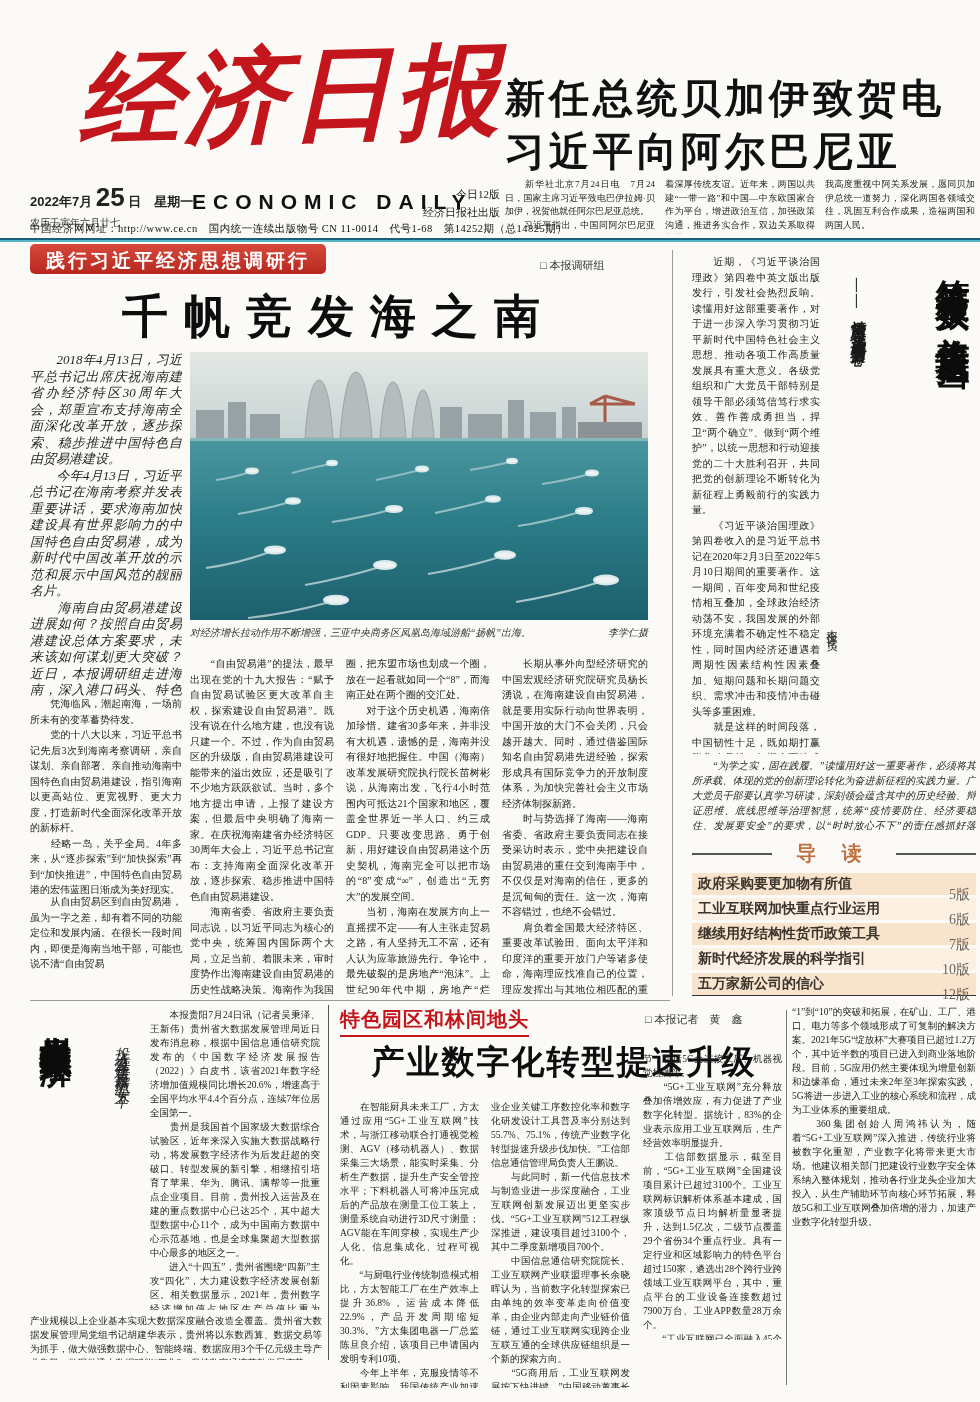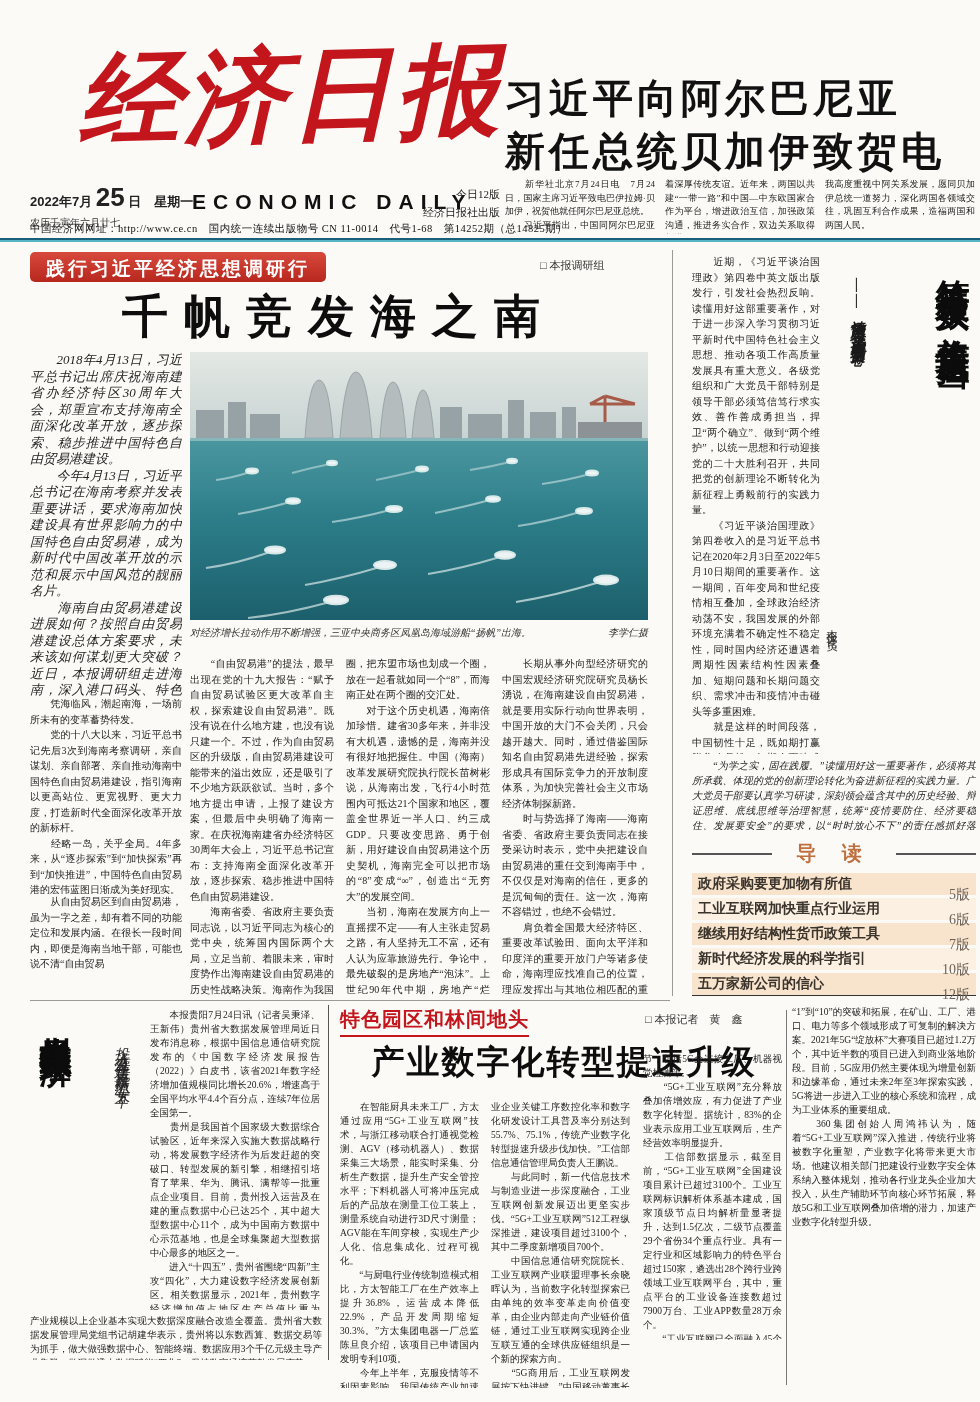--- a/index.html
+++ b/index.html
@@ -21,21 +21,21 @@
   .mast-rule { position:absolute; left:0; top:238px; width:980px; height:4px;
     background:linear-gradient(to bottom,#1b5e7a 0 2px,#57b6c6 2px 4px); }
 
   
   .congrats-headline { position:absolute; left:505px; top:72px; width:470px; font-family:"Liberation Sans",sans-serif;
     font-size:40px; font-weight:bold; color:#111; letter-spacing:4px; line-height:1.32; white-space:nowrap; }
   .congrats-cols { position:absolute; left:505px; top:178px; width:470px; height:56px; display:flex; gap:10px; overflow:hidden; }
   .congrats-col { flex:1; font-size:9px; line-height:13.5px; text-align:justify; white-space:pre-line; color:#222; }
 
   
-  .banner { position:absolute; left:30px; top:252px; height:30px; padding:4px 16px; background:linear-gradient(#d8493d,#b7271d);
+  .banner { position:absolute; left:30px; top:244px; height:30px; padding:4px 16px; background:linear-gradient(#d8493d,#b7271d);
     border-radius:5px; color:#fff; font-family:"Liberation Sans",sans-serif; font-size:19px; font-weight:bold; letter-spacing:3px; }
   .main-byline { position:absolute; left:540px; top:258px; font-size:11px; color:#333; }
   .main-headline { position:absolute; left:30px; top:286px; width:618px; text-align:center;
     font-family:"Liberation Sans",sans-serif; font-size:46px; font-weight:bold; letter-spacing:16px; color:#0d0d0d; }
 
   .coltext { font-size:10px; line-height:15.5px; text-align:justify; white-space:pre-line; overflow:hidden; color:#222; }
   .kai { font-style:italic; color:#1f1f1f; }
 
   .m-col1 { position:absolute; left:30px; top:352px; width:152px; height:646px; overflow:hidden; }
   .m-intro { height:344px; overflow:hidden; font-size:13px; line-height:16.5px; }
@@ -118,22 +118,22 @@
       <div>今日12版</div>
       <div>经济日报社出版</div>
     </div>
 
     <div class="info-bar">中国经济网网址：http://www.ce.cn　国内统一连续出版物号 CN 11-0014　代号1-68　第14252期（总14825期）</div>
     <div class="mast-rule"></div>
   </div>
 
   <div>
     <div class="congrats-headline">
+      <div>新任总统贝加伊致贺电</div>
       <div>习近平向阿尔巴尼亚</div>
-      <div>新任总统贝加伊致贺电</div>
     </div>
     <div class="congrats-cols">
       <div class="congrats-col">　　新华社北京7月24日电　7月24日，国家主席习近平致电巴伊拉姆·贝加伊，祝贺他就任阿尔巴尼亚总统。
 　　习近平指出，中国同阿尔巴尼亚有</div>
       <div class="congrats-col">着深厚传统友谊。近年来，两国以共建“一带一路”和中国—中东欧国家合作为平台，增进政治互信，加强政策沟通，推进务实合作，双边关系取得新进展。</div>
       <div class="congrats-col">我高度重视中阿关系发展，愿同贝加伊总统一道努力，深化两国各领域交往，巩固互利合作成果，造福两国和两国人民。</div>
     </div>
   </div>
 
   <div>

